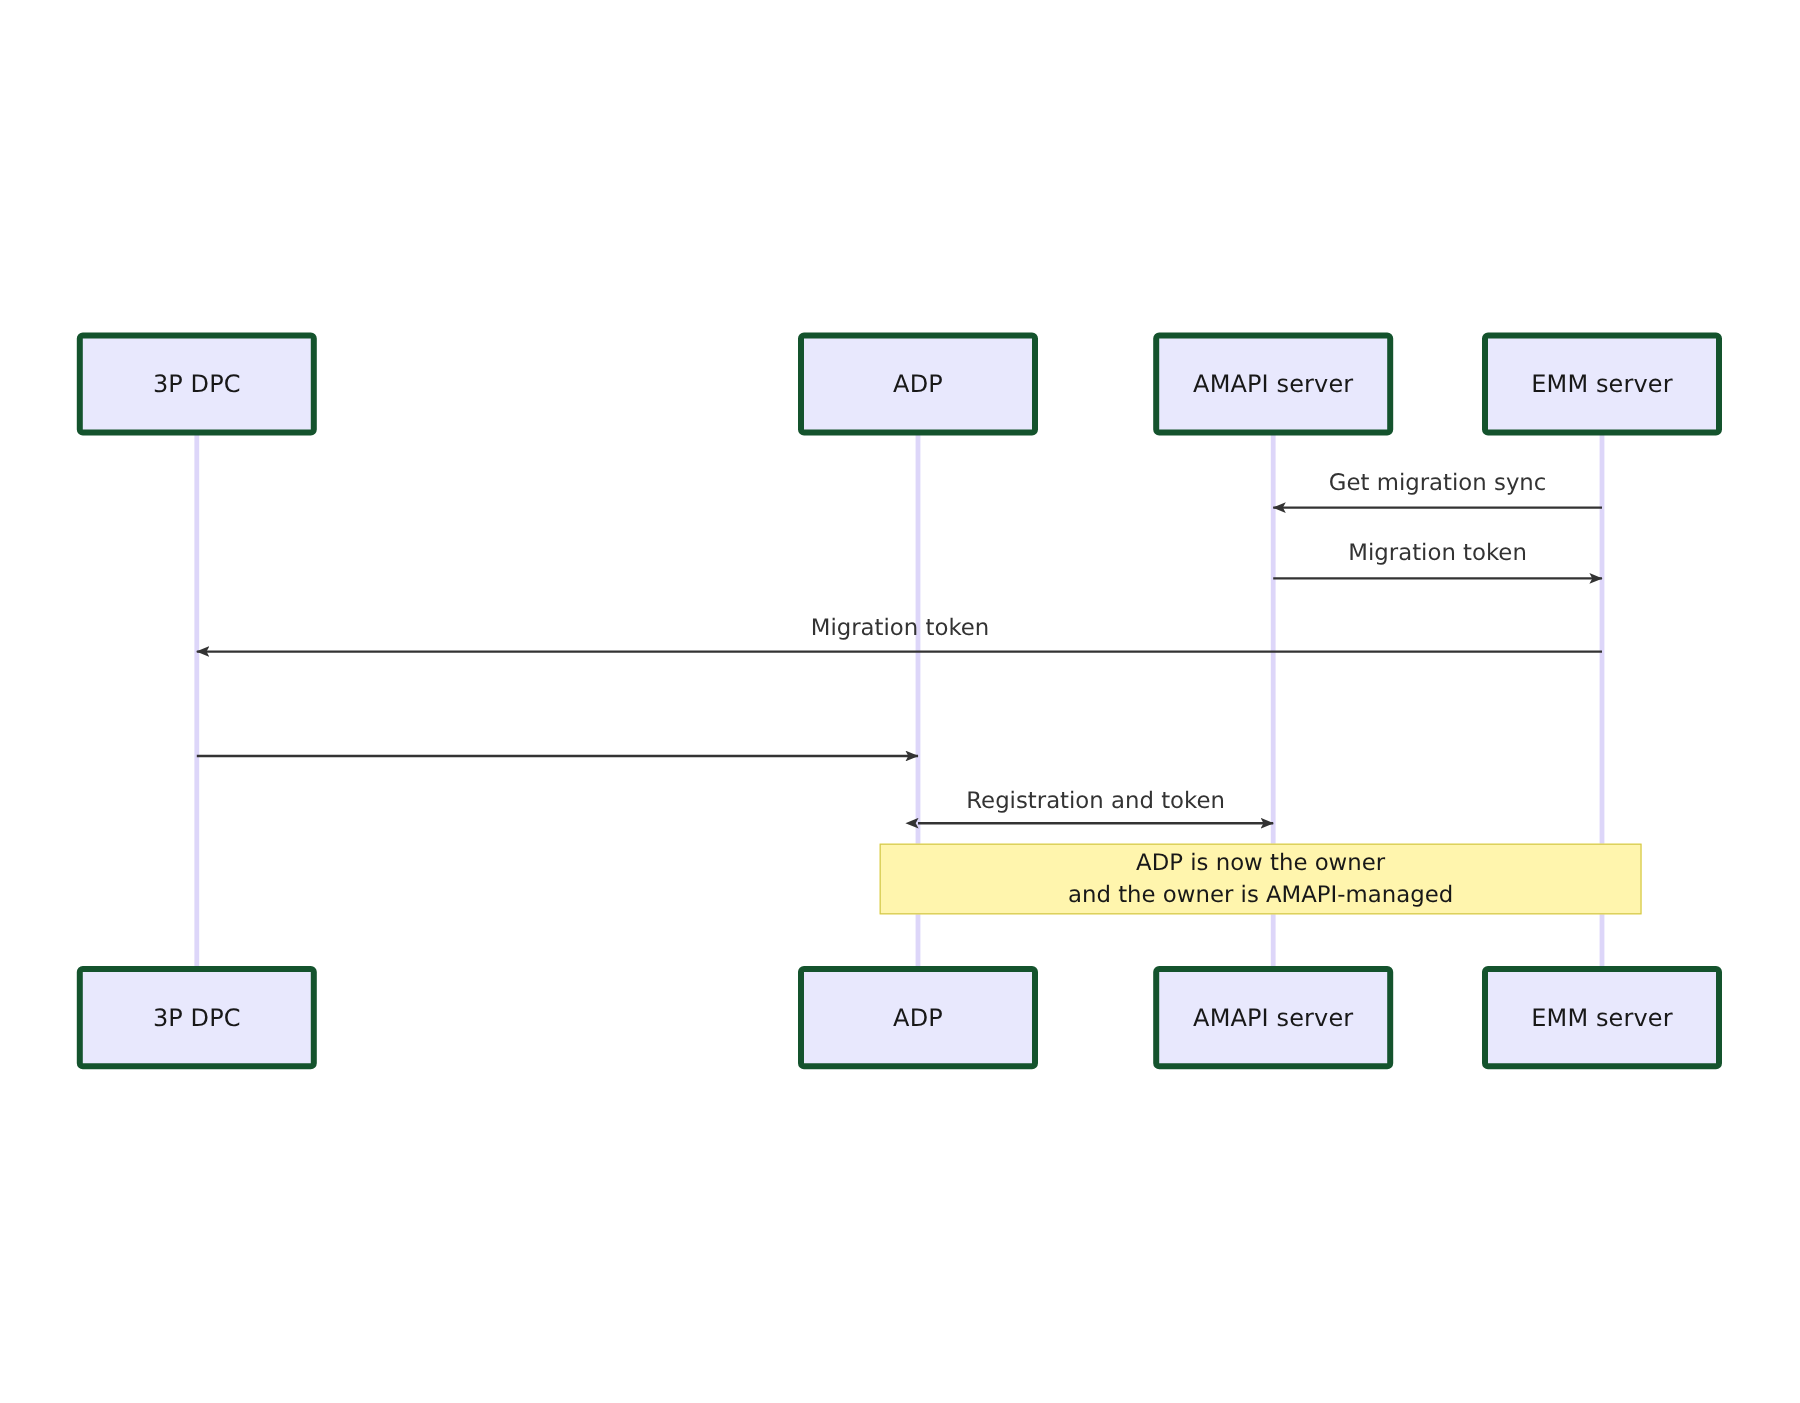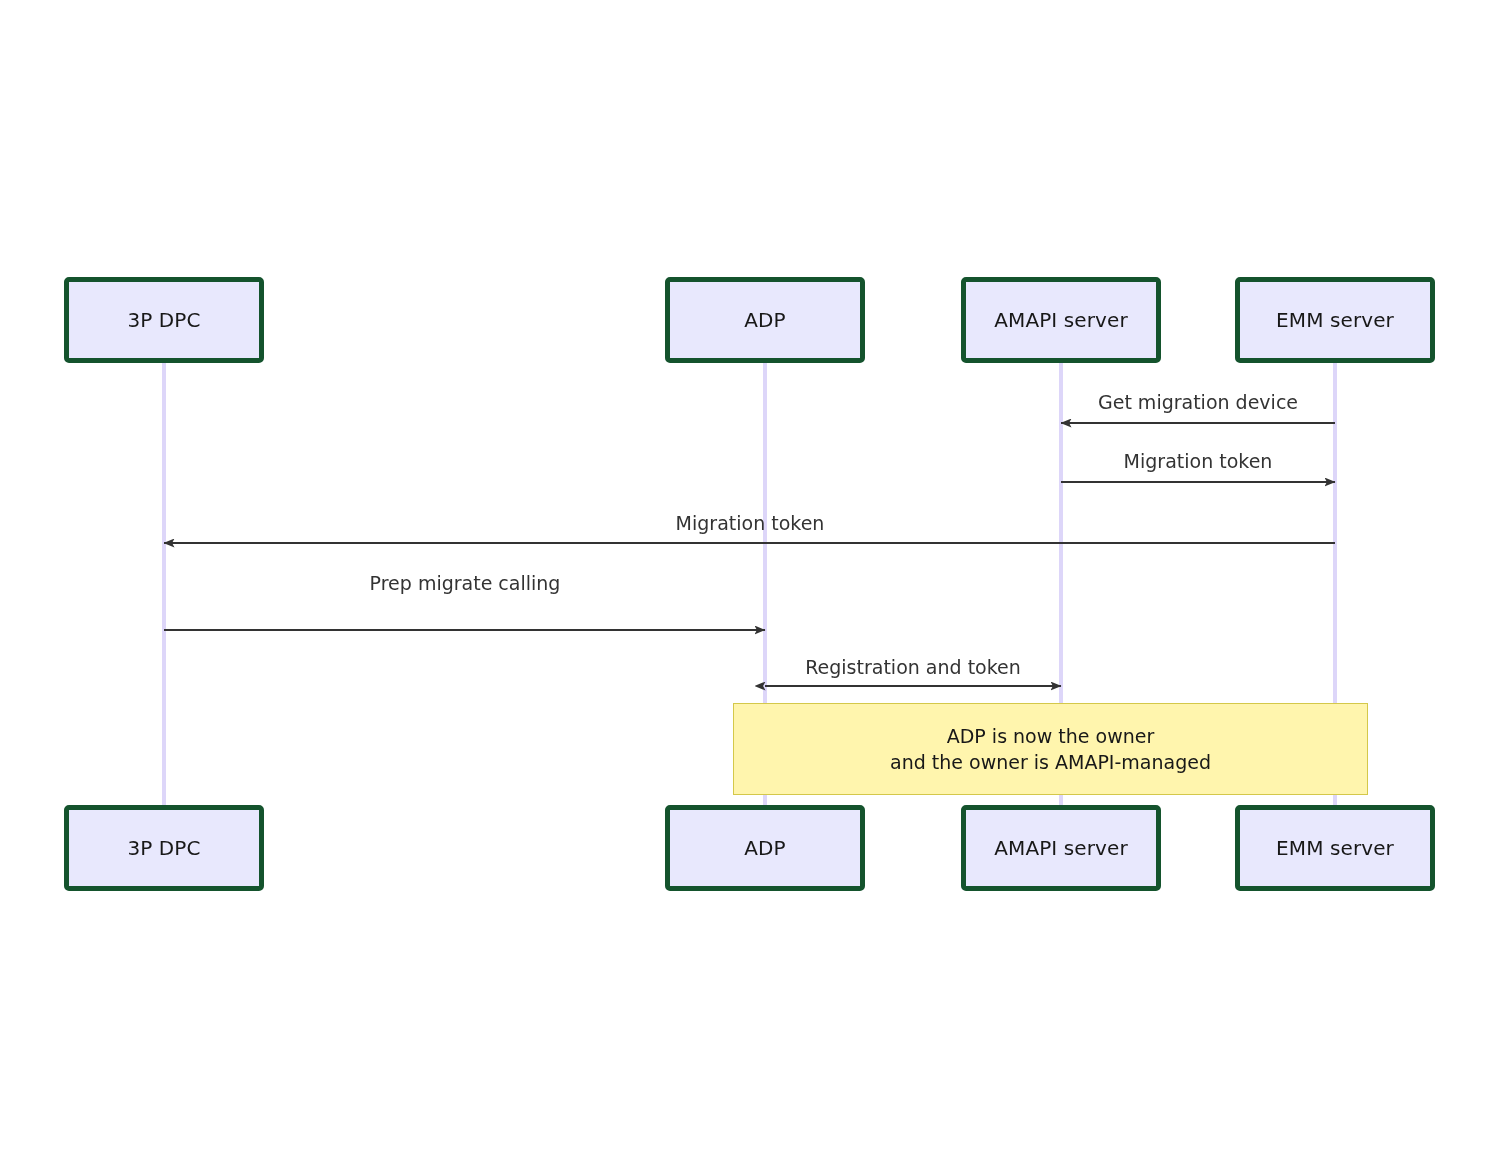--- a/index.html
+++ b/index.html
@@ -127,34 +127,33 @@
       <div class="participant-box" style="left: 961px; top: 805px; width: 200px; height: 86px;">
         <span>AMAPI server</span>
       </div>
       <div class="participant-box" style="left: 1235px; top: 805px; width: 200px; height: 86px;">
         <span>EMM server</span>
       </div>
     </div>
 
   <div id="message-labels">
       <div class="msg-label" style="left: 1198px; top: 390px;">
-        <span class="lbl-line">Get migration device</span>
+        <span class="lbl-line">Get migration sync</span>
       </div>
       <div class="msg-label" style="left: 1198px; top: 449px;">
         <span class="lbl-line">Migration token</span>
       </div>
       <div class="msg-label" style="left: 750px; top: 511px;">
         <span class="lbl-line">Migration token</span>
       </div>
       <div class="msg-label" style="left: 465px; top: 571px;">
-        <span class="lbl-line">Prep migrate calling</span>
       </div>
       <div class="msg-label" style="left: 913px; top: 655px;">
         <span class="lbl-line">Registration and token</span>
       </div>
     </div>
 
-  <div class="note-box" id="note-box" style="left: 733px; top: 703px; width: 635px; height: 92px;">
+  <div class="note-box" id="note-box" style="left: 733px; top: 703px; width: 635px; height: 59px;">
       <span class="note-line">ADP is now the owner</span>
       <span class="note-line">and the owner is AMAPI-managed</span>
     </div>
 
 </div>
 
 </body></html>

